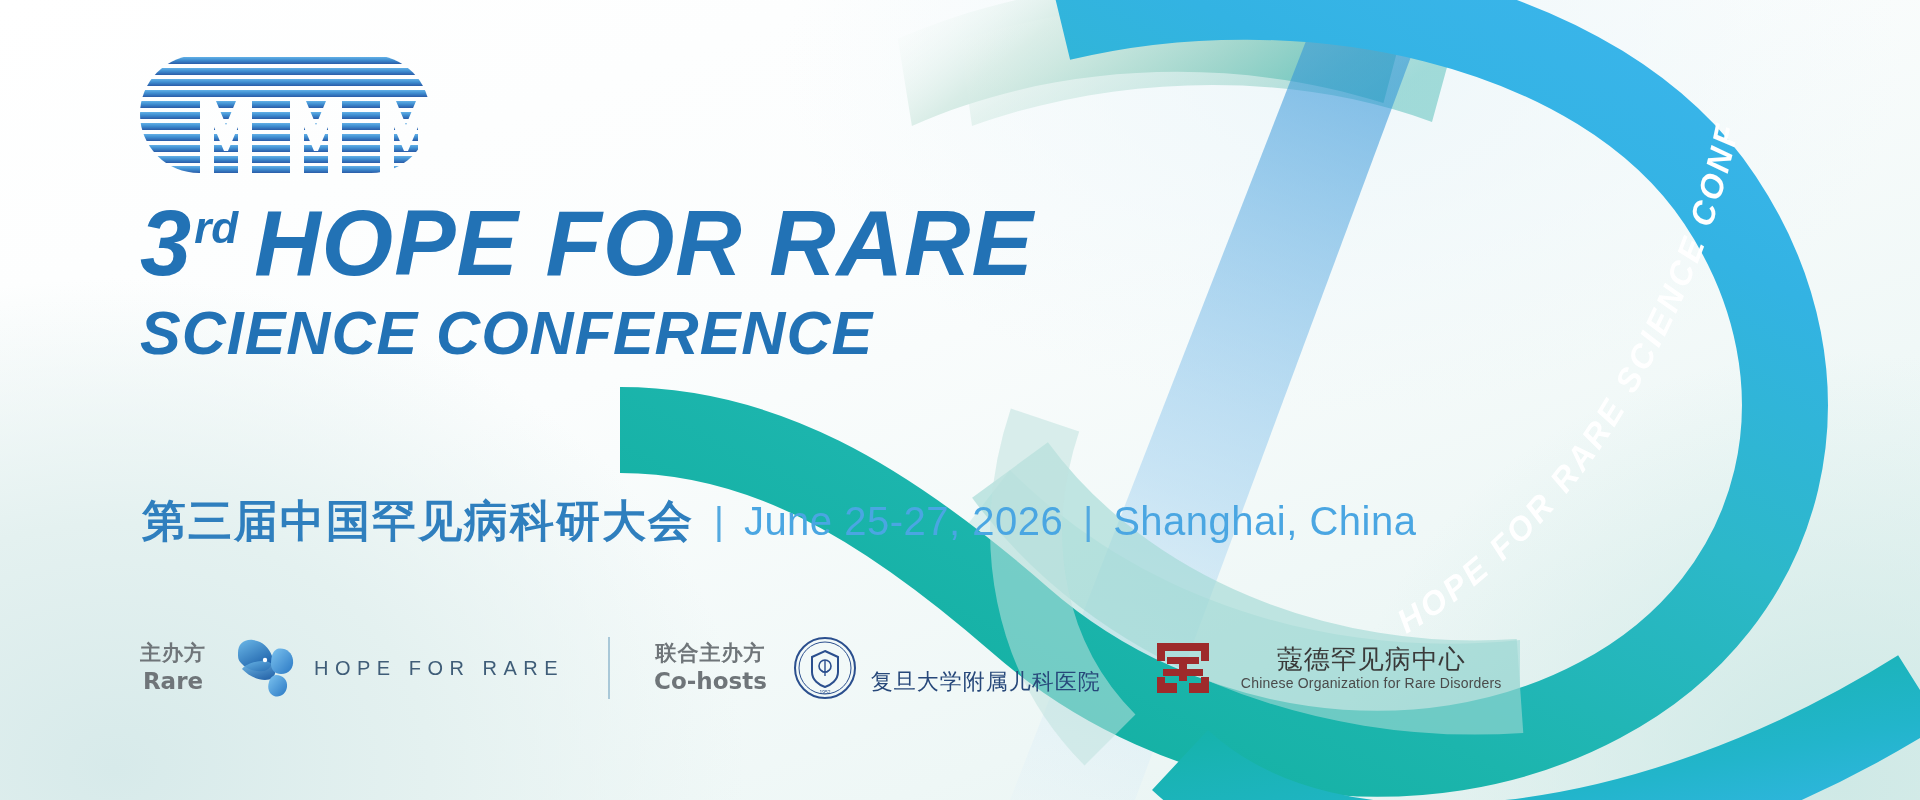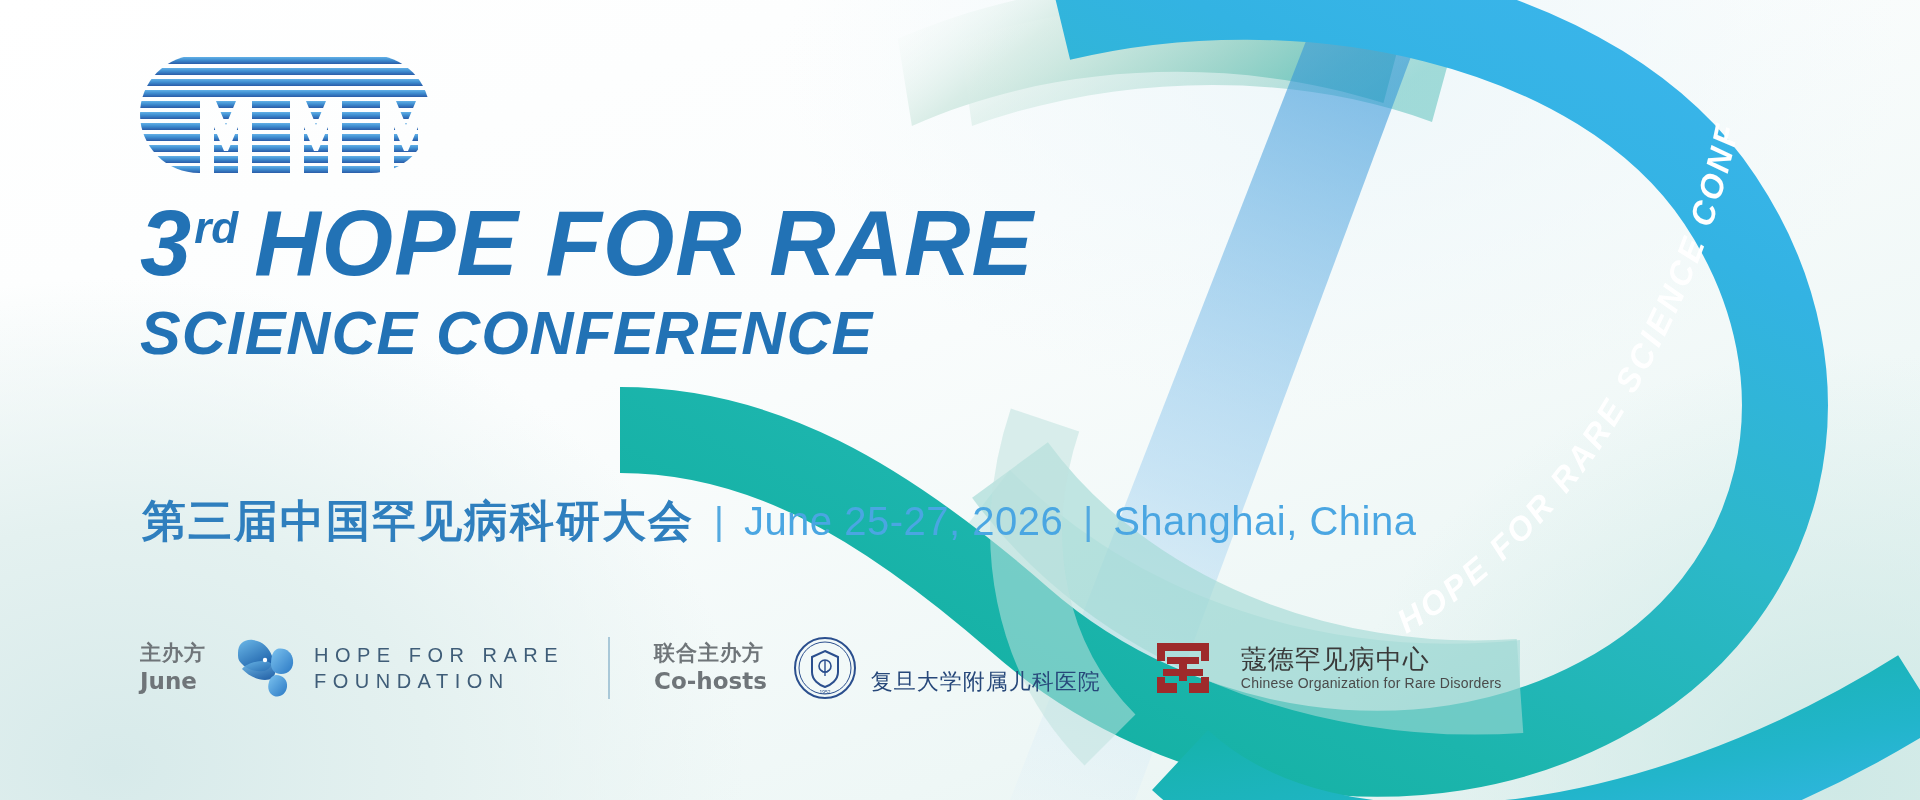--- a/index.html
+++ b/index.html
@@ -45,21 +45,21 @@
   .cn-title{
     font-size:44px;font-weight:bold;color:#2f7fbe;letter-spacing:2px;
     font-family:"DejaVu Sans","Liberation Sans",sans-serif;
   }
   .pipe{color:#53a9e0;font-size:38px;margin:0 20px;font-weight:400;}
   .meta{font-size:40px;color:#4aa6e2;font-weight:400;letter-spacing:0.5px;}
 
   
   .sponsors{
     position:absolute;left:140px;top:636px;
-    display:flex;align-items:center;white-space:nowrap;
+    display:flex;align-items:center;white-space:nowrap;text-align:center;
   }
   .spon-label{
     color:#6f7579;font-weight:bold;line-height:1.22;margin-right:26px;
     font-family:"DejaVu Sans","Liberation Sans",sans-serif;
   }
   .spon-label .cn{font-size:21px;letter-spacing:1px;display:block;}
   .spon-label .en{font-size:23px;display:block;}
   .spon-group{display:flex;align-items:center;}
   .vdiv{width:2px;height:62px;background:#a9c8d8;margin:0 44px;}
 
@@ -202,21 +202,21 @@
     <span class="pipe">|</span>
     <span class="meta">June 25-27, 2026</span>
     <span class="pipe">|</span>
     <span class="meta">Shanghai, China</span>
   </div>
 
   <div class="sponsors">
 
     <div class="spon-label">
       <span class="cn">主办方</span>
-      <span class="en">June</span>
+      <span class="en">Rare</span>
     </div>
 
     <div class="spon-group">
       <svg class="hfr-logo" viewBox="0 0 66 62">
         <defs>
           <linearGradient id="bl1" x1="0" y1="0" x2="0.6" y2="1">
             <stop offset="0%" stop-color="#6cb8e8"></stop>
               <stop offset="100%" stop-color="#1b5fa8"></stop>
           </linearGradient>
           <linearGradient id="bl2" x1="0" y1="0" x2="1" y2="1">
@@ -225,21 +225,20 @@
           </linearGradient>
         </defs>
         <path d="M6,16 C6,7 12,2 21,3 C30,4 37,10 40,19 C42,26 38,33 31,34 C22,35 14,32 9,26 C6,23 6,20 6,16 Z" fill="url(#bl1)"></path>
         <path d="M10,32 C16,38 24,43 33,43 C40,43 44,39 43,33 C42,27 36,23 29,24 C20,25 13,28 10,32 Z" fill="url(#bl1)" opacity="0.92"></path>
         <path d="M45,12 C53,10 60,15 61,23 C62,31 57,37 49,37 C43,37 39,33 39,27 C39,19 41,14 45,12 Z" fill="url(#bl2)"></path>
         <path d="M44,38 C51,38 56,43 55,50 C54,57 48,61 42,59 C37,57 35,51 37,45 C38,41 41,38 44,38 Z" fill="url(#bl2)"></path>
         <circle cx="33" cy="23" r="2.2" fill="#ffffff"></circle>
       </svg>
       <div class="hfr-text">
         <div class="hfr-en">HOPE FOR RARE</div>
-        <div class="hfr-en">FOUNDATION</div>
       </div>
     </div>
 
     <div class="vdiv"></div>
 
     <div class="spon-label">
       <span class="cn">联合主办方</span>
       <span class="en">Co-hosts</span>
     </div>
 

